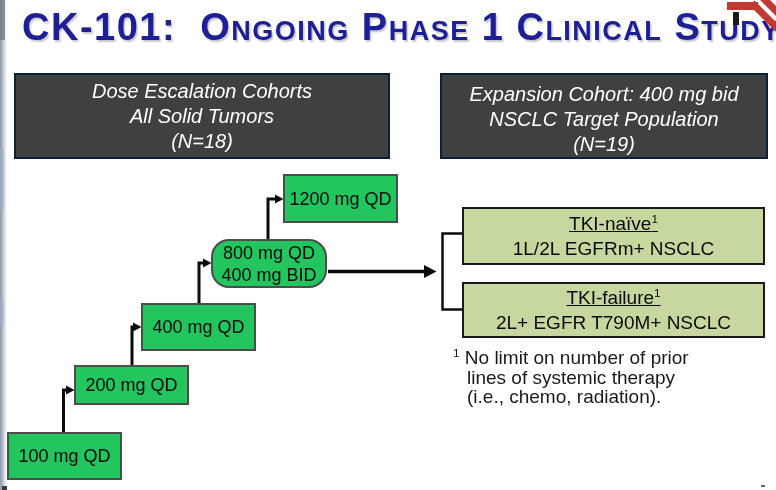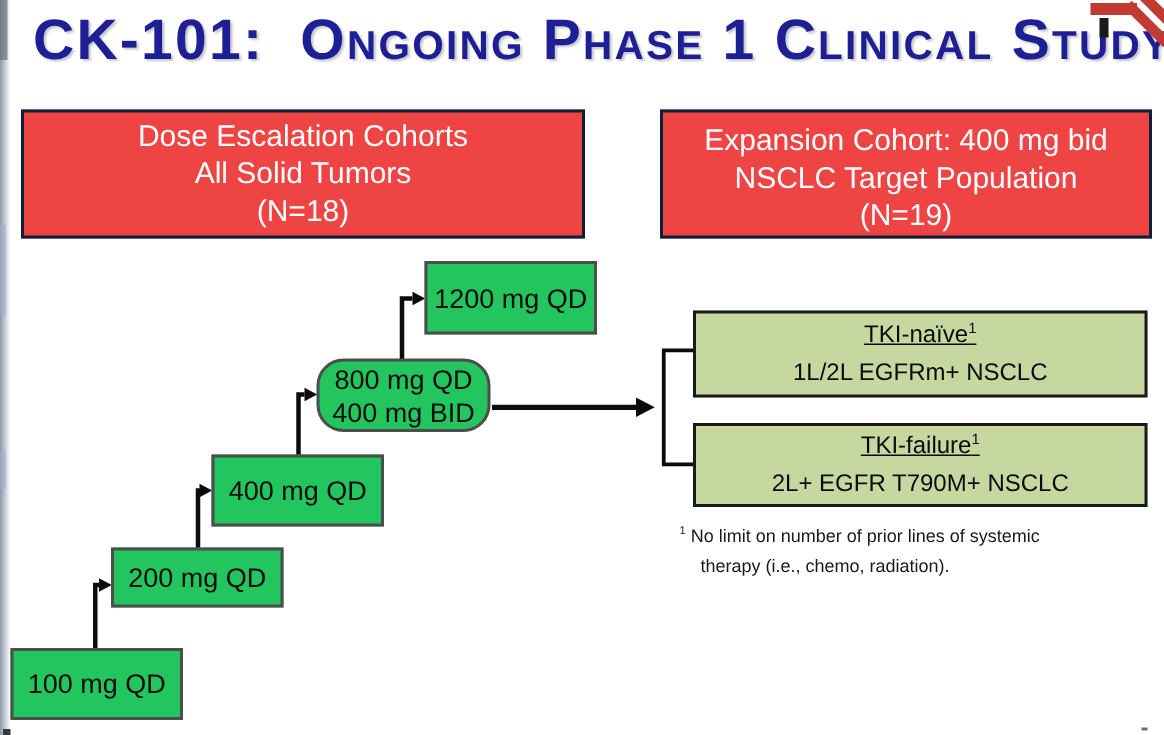--- a/index.html
+++ b/index.html
@@ -28,26 +28,26 @@
     font-variant: small-caps;
     color: #1E1E96;
     white-space: pre;
     text-shadow: 1.5px 1.5px 1.5px rgba(130,130,130,0.45);
   }
 
   .logo { position: absolute; left: 700px; top: 0; width: 76px; height: 40px; }
 
   .hdr-box {
     position: absolute;
-    background: #ef4444;
+    background: #404040;
     border: 2px solid #0C2138;
     color: #ffffff;
     display: flex; flex-direction: column; justify-content: center; align-items: center;
     text-align: center;
-    font-size: 20px; line-height: 25px;
+    font-size: 20px; line-height: 25px; font-style: italic;
   }
   .hdr-escalation { left: 14px; top: 73px; width: 376px; height: 86px; }
   .hdr-expansion  { left: 440px; top: 73px; width: 328px; height: 86px; justify-content: flex-end; }
 
   .dose-box {
     position: absolute;
     background: #22c55e;
     border: 2px solid #4D4D4D;
     display: flex; flex-direction: column; justify-content: center; align-items: center;
     text-align: center;
@@ -59,31 +59,31 @@
   .dose-400  { left: 141px; top: 303px; width: 115px; height: 48px; }
   .dose-200  { left: 74px;  top: 365px; width: 115px; height: 40px; }
   .dose-100  { left: 7px;   top: 432px; width: 115px; height: 48px; text-align: center; }
 
   .arm-box {
     position: absolute;
     background: #C6D89F;
     border: 2px solid #1A1A1A;
     display: flex; flex-direction: column; justify-content: center; align-items: center;
     text-align: center;
-    font-size: 16px; line-height: 25px;
+    font-size: 19px; line-height: 25px;
     color: #0b0b0b;
   }
   .arm-naive   { left: 462px; top: 207px; width: 303px; height: 58px; }
   .arm-failure { left: 462px; top: 282px; width: 303px; height: 56px; }
   .arm-box .arm-name { text-decoration: underline; }
   sup { font-size: 62%; vertical-align: super; line-height: 0; }
 
   .footnote {
     position: absolute; left: 453px; top: 348px; width: 252px;
-    font-size: 12px; line-height: 19.5px; color: #1a1a1a;
+    font-size: 19px; line-height: 19.5px; color: #1a1a1a;
     padding-left: 14px; text-indent: -14px;
   }
 
   .arrows { position: absolute; left: 0; top: 0; width: 776px; height: 490px; pointer-events: none; }
 
   .artifact-bl { position:absolute; left:2px; top:486px; width:5px; height:4px; background:#3a3a3a; }
   .artifact-br { position:absolute; left:761px; top:485px; width:4px; height:2px; background:#6b6b6b; }
 </style>
 </head>
 <body>

